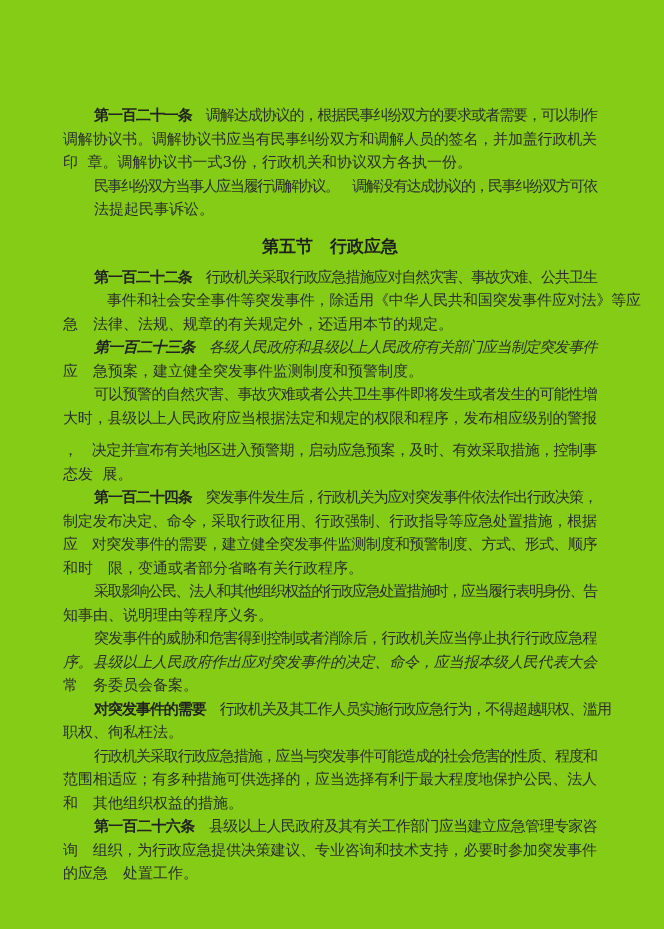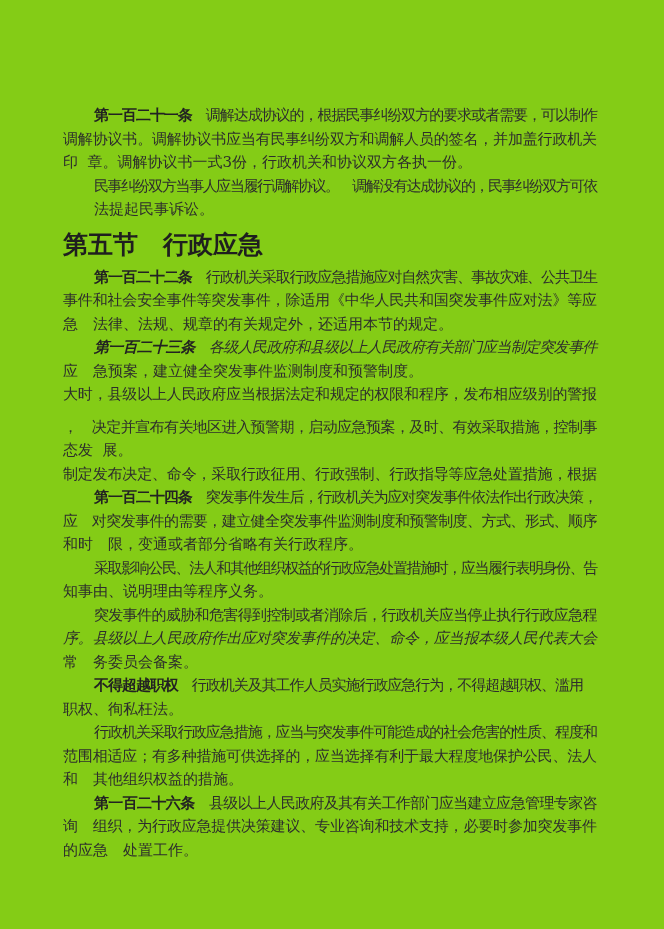--- a/index.html
+++ b/index.html
@@ -19,58 +19,60 @@
     width: 534px;
   }
   .line {
     font-size: 15px;
     line-height: 23.5px;
     white-space: pre;          
   }
   .line.indent { text-indent: 31px; }
   .line b { font-weight: 700; color: #222222; }
   .sec-heading {
-    font-family: Liberation Mono, monospace;
+    font-family: Liberation Serif, serif;
     font-weight: 700;
-    font-size: 25px;
+    font-size: 17px;
     line-height: 26px;
+    text-align: center;
     margin: 12px 0 6px 0;
     color: #1f1f1f;
     white-space: pre;
   }
 </style>
 </head>
 <body>
 
 <div class="page">
   <div class="content" id="content">
       <div class="line indent fill" style="letter-spacing: -1.03px;"><span class="ln-inner"><b>第一百二十一条</b><span>　调解达成协议的，根据民事纠纷双方的要求或者需要，可以制作</span></span></div>
       <div class="line fill" style="letter-spacing: -0.17px;"><span class="ln-inner"><span>调解协议书。调解协议书应当有民事纠纷双方和调解人员的签名，并加盖行政机关</span></span></div>
       <div class="line"><span class="ln-inner"><span>印  章。调解协议书一式3份，行政机关和协议双方各执一份。</span></span></div>
       <div class="line indent fill" style="letter-spacing: -1.41px;"><span class="ln-inner"><span>民事纠纷双方当事人应当履行调解协议。　调解没有达成协议的，民事纠纷双方可依</span></span></div>
       <div class="line indent"><span class="ln-inner"><span>法提起民事诉讼。</span></span></div>
       <div class="sec-heading">第五节　行政应急</div>
       <div class="line indent fill" style="letter-spacing: -1.03px; text-align: center;"><span class="ln-inner"><b>第一百二十二条</b><span>　行政机关采取行政应急措施应对自然灾害、事故灾难、公共卫生</span></span></div>
-      <div class="line fill" style="letter-spacing: -0.17px;"><span class="ln-inner"><span>事件和社会安全事件等突发事件，除适用《中华人民共和国突发事件应对法》等应</span></span></div>
+      <div class="line fill" style="letter-spacing: -0.17px; margin-left: 44px;"><span class="ln-inner"><span>事件和社会安全事件等突发事件，除适用《中华人民共和国突发事件应对法》等应</span></span></div>
       <div class="line"><span class="ln-inner"><span>急　法律、法规、规章的有关规定外，还适用本节的规定。</span></span></div>
       <div class="line indent fill" style="letter-spacing: -0.63px; font-style: italic;"><span class="ln-inner"><b>第一百二十三条</b><span>　各级人民政府和县级以上人民政府有关部门应当制定突发事件</span></span></div>
       <div class="line"><span class="ln-inner"><span>应　急预案，建立健全突发事件监测制度和预警制度。</span></span></div>
+      <div class="line indent fill" style="letter-spacing: -0.63px;"><span class="ln-inner"><span>可以预警的自然灾害、事故灾难或者公共卫生事件即将发生或者发生的可能性增</span></span></div>
       <div class="line fill" style="letter-spacing: -0.17px;"><span class="ln-inner"><span>大时，县级以上人民政府应当根据法定和规定的权限和程序，发布相应级别的警报</span></span></div>
       <div class="line fill" style="letter-spacing: -0.57px; margin-top: 9px;"><span class="ln-inner"><span>，　决定并宣布有关地区进入预警期，启动应急预案，及时、有效采取措施，控制事</span></span></div>
       <div class="line"><span class="ln-inner"><span>态发  展。</span></span></div>
+      <div class="line indent fill" style="letter-spacing: -1.03px;"><span class="ln-inner"><b>第一百二十四条</b><span>　突发事件发生后，行政机关为应对突发事件依法作出行政决策，</span></span></div>
       <div class="line fill" style="letter-spacing: -0.17px;"><span class="ln-inner"><span>制定发布决定、命令，采取行政征用、行政强制、行政指导等应急处置措施，根据</span></span></div>
-      <div class="line indent fill" style="letter-spacing: -1.03px;"><span class="ln-inner"><b>第一百二十四条</b><span>　突发事件发生后，行政机关为应对突发事件依法作出行政决策，</span></span></div>
       <div class="line fill" style="letter-spacing: -0.57px;"><span class="ln-inner"><span>应　对突发事件的需要，建立健全突发事件监测制度和预警制度、方式、形式、顺序</span></span></div>
       <div class="line"><span class="ln-inner"><span>和时　限，变通或者部分省略有关行政程序。</span></span></div>
       <div class="line indent fill" style="letter-spacing: -1.41px;"><span class="ln-inner"><span>采取影响公民、法人和其他组织权益的行政应急处置措施时，应当履行表明身份、告</span></span></div>
       <div class="line"><span class="ln-inner"><span>知事由、说明理由等程序义务。</span></span></div>
       <div class="line indent fill" style="letter-spacing: -0.63px;"><span class="ln-inner"><span>突发事件的威胁和危害得到控制或者消除后，行政机关应当停止执行行政应急程</span></span></div>
       <div class="line fill" style="letter-spacing: -0.17px; font-style: italic;"><span class="ln-inner"><span>序。县级以上人民政府作出应对突发事件的决定、命令，应当报本级人民代表大会</span></span></div>
       <div class="line"><span class="ln-inner"><span>常　务委员会备案。</span></span></div>
-      <div class="line indent fill" style="letter-spacing: -1.03px;"><span class="ln-inner"><b>不得超越职权</b><span>　行政机关及其工作人员实施行政应急行为，不得超越职权、滥用</span></span></div>
+      <div class="line indent fill" style="letter-spacing: -1.03px;"><span class="ln-inner"><b>对突发事件的需要</b><span>　行政机关及其工作人员实施行政应急行为，不得超越职权、滥用</span></span></div>
       <div class="line"><span class="ln-inner"><span>职权、徇私枉法。</span></span></div>
       <div class="line indent fill" style="letter-spacing: -1.03px;"><span class="ln-inner"><span>行政机关采取行政应急措施，应当与突发事件可能造成的社会危害的性质、程度和</span></span></div>
       <div class="line fill" style="letter-spacing: -0.17px;"><span class="ln-inner"><span>范围相适应；有多种措施可供选择的，应当选择有利于最大程度地保护公民、法人</span></span></div>
       <div class="line"><span class="ln-inner"><span>和　其他组织权益的措施。</span></span></div>
       <div class="line indent fill" style="letter-spacing: -0.63px;"><span class="ln-inner"><b>第一百二十六条</b><span>　县级以上人民政府及其有关工作部门应当建立应急管理专家咨</span></span></div>
       <div class="line fill" style="letter-spacing: -0.17px;"><span class="ln-inner"><span>询　组织，为行政应急提供决策建议、专业咨询和技术支持，必要时参加突发事件</span></span></div>
       <div class="line"><span class="ln-inner"><span>的应急　处置工作。</span></span></div>
     </div>
 </div>
 

